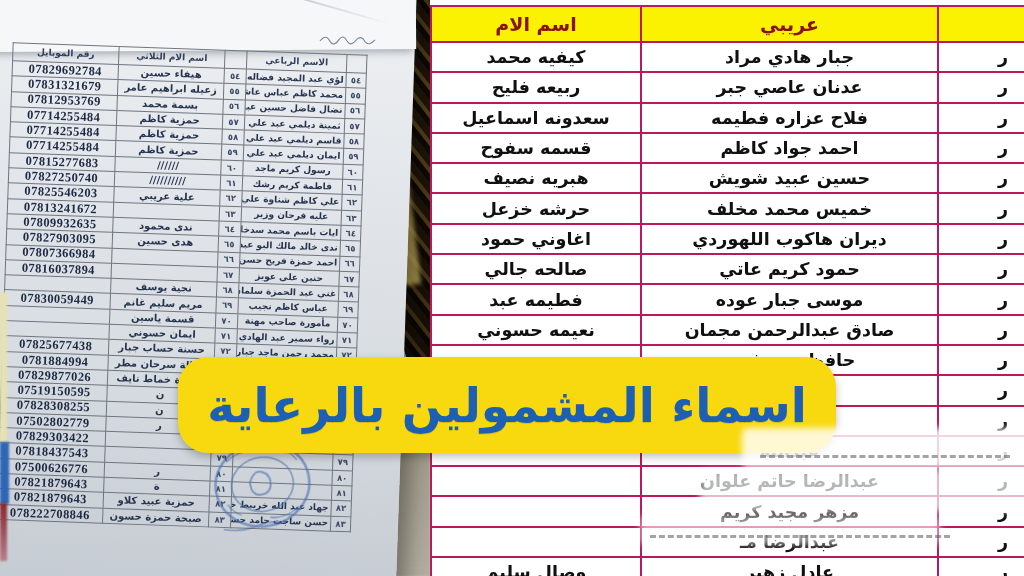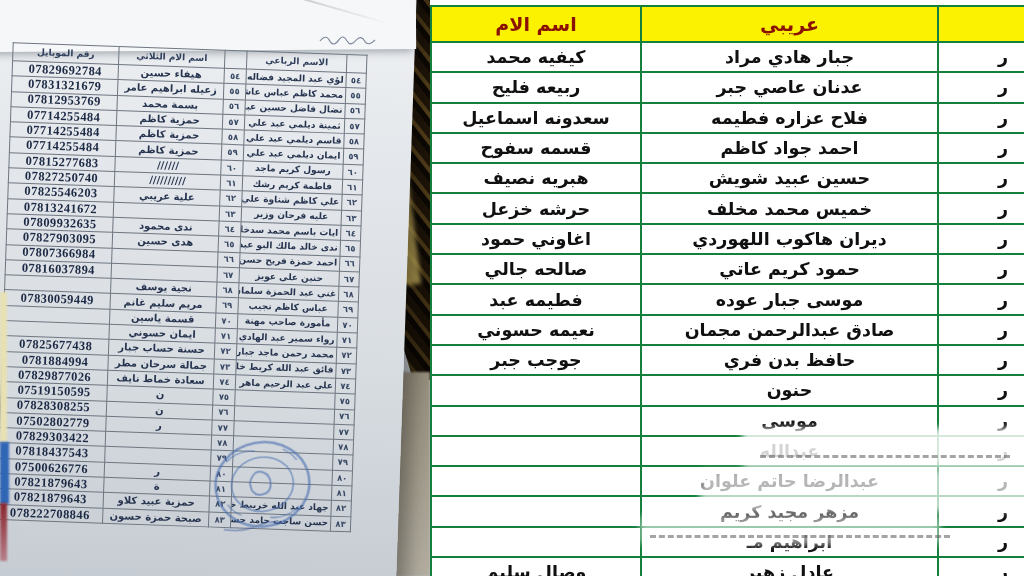--- a/index.html
+++ b/index.html
@@ -52,21 +52,21 @@
   .stamp{position:absolute;left:243px;top:455px;opacity:.6;transform:rotate(-12deg);filter:blur(.4px);}
   
   .strip{position:absolute;left:0;filter:blur(1px);}
   .strip.y{top:292px;width:7px;height:150px;background:#e7e1b4;}
   .strip.b{top:442px;width:9px;height:62px;background:#2f66b5;}
   .strip.r{top:503px;width:7px;height:58px;background:linear-gradient(180deg,#8a2730,#b5808a);}
   
   .sheet{position:absolute;left:430px;top:0;width:594px;height:576px;background:#ffffff;overflow:hidden;}
   table.dsheet{border-collapse:collapse;table-layout:fixed;direction:rtl;width:594px;margin-top:5px;}
   .dsheet th,.dsheet td{
-    border:2px solid #15803d;overflow:hidden;white-space:nowrap;text-align:center;
+    border:2px solid #be185d;overflow:hidden;white-space:nowrap;text-align:center;
   }
   .dsheet th{height:32px;background:#fbf201;color:#8b1200;font-size:19px;font-weight:bold;}
   .dsheet td{height:26.3px;font-size:17.5px;font-weight:bold;color:#101010;}
   .dsheet td.cut,.dsheet th.cut{text-align:right;padding-right:16px;}
   
   .banner-l1,.banner-l2{
     position:absolute;background:#f8d90f;display:flex;align-items:center;justify-content:center;
     z-index:60;box-shadow:0 4px 9px rgba(0,0,0,.25);
   }
   .banner-l1{left:178px;top:357px;width:658px;height:96px;border-radius:30px;}
@@ -439,32 +439,35 @@
           <td>عبدالرضا حاتم علوان</td>
           <td></td>
         </tr>
           <tr style="">
           <td class="cut">ر</td>
           <td>مزهر مجيد كريم</td>
           <td></td>
         </tr>
           <tr style="">
           <td class="cut">ر</td>
-          <td>ابراهيم مـ</td>
+          <td>عبدالرضا مـ</td>
           <td></td>
         </tr>
           <tr style="">
           <td class="cut">ر</td>
           <td>عادل زهير</td>
           <td>وصال سليم</td>
         </tr>
         </tbody>
     </table>
   </div>
 
+  <div class="banner-l1">
+    <span class="banner-text">اسماء المشمولين بالرعاية</span>
+  </div>
 
   <div class="wm a"></div>
   <div class="wm b"></div>
   <div class="wm c"></div>
   <div class="wm-dash d1"></div>
   <div class="wm-dash d2"></div>
 
 </div>
 
 </body></html>

